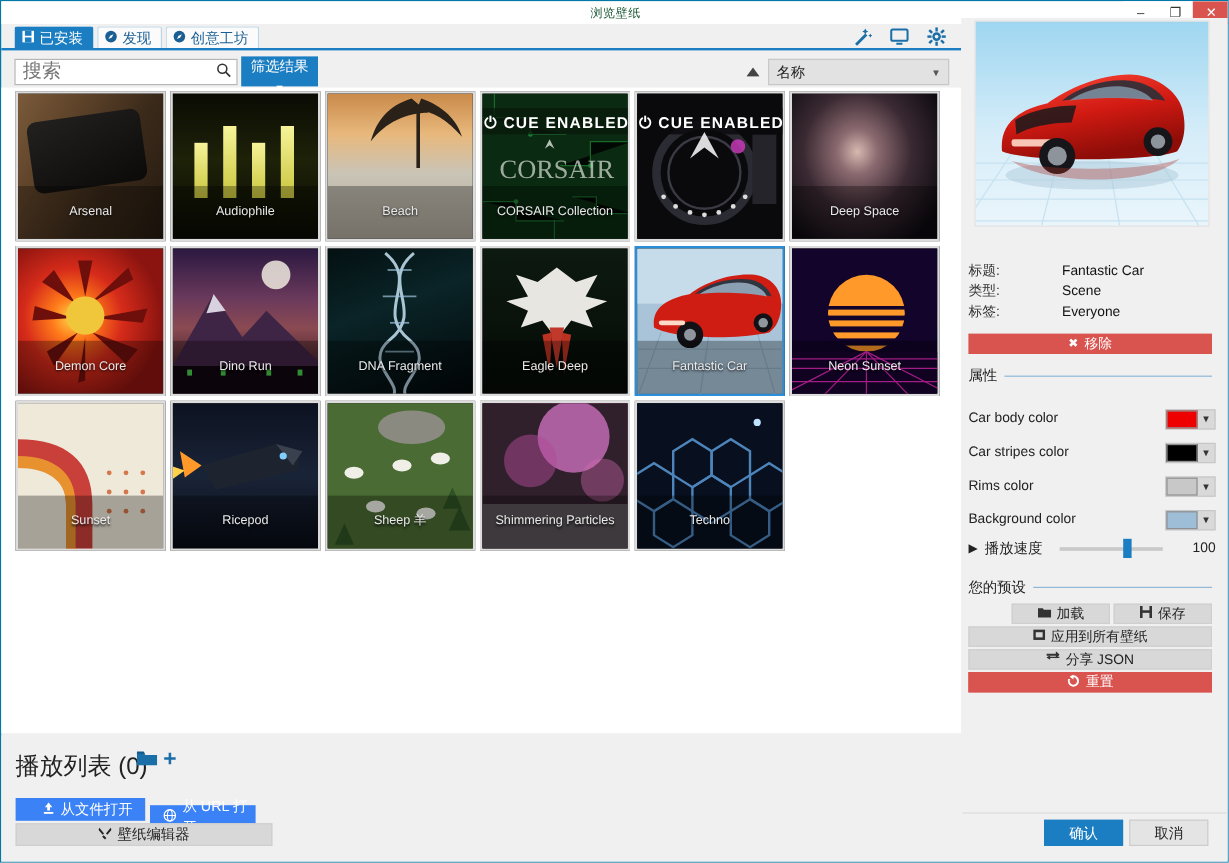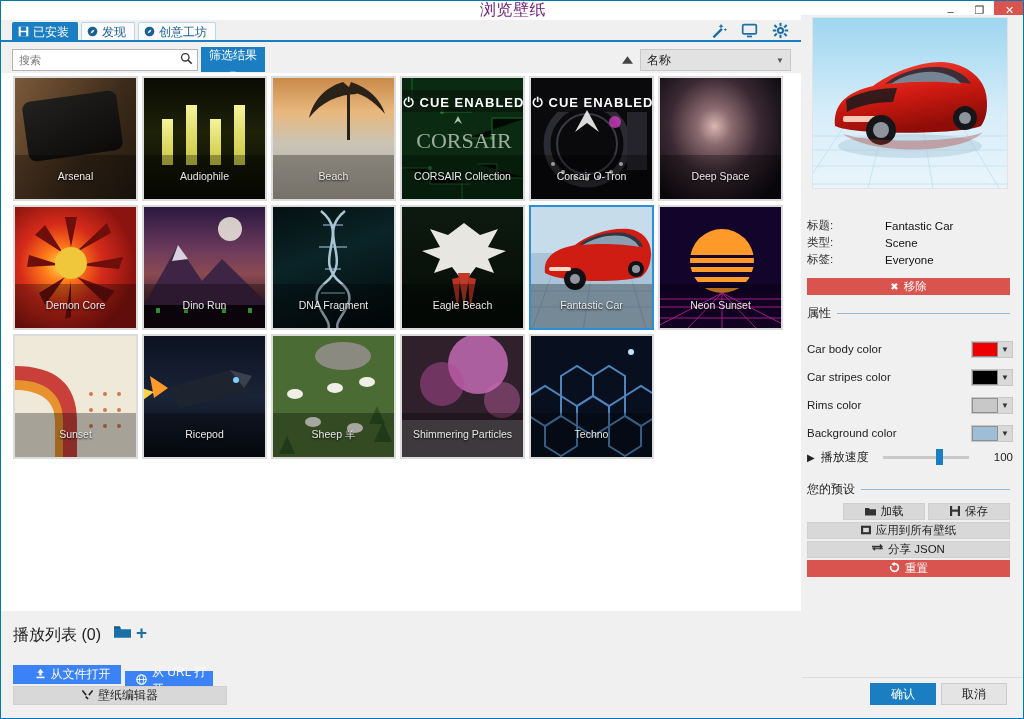--- a/index.html
+++ b/index.html
@@ -16,21 +16,21 @@
     background:#f0f0f0;
     border:1px solid #0078a8;
     overflow:hidden;
   }
   
   .titlebar {
     position:absolute; left:0; top:0; width:1024px; height:19px;
     background:#ffffff;
     display:flex; align-items:center; justify-content:center;
   }
-  .titlebar .title { font-size:16px; color:#701a75; letter-spacing:.5px; }
+  .titlebar .title { font-size:10px; color:#14532d; letter-spacing:.5px; }
   .winbtns { position:absolute; right:0; top:0; display:flex; height:19px; }
   .winbtn {
     width:29px; height:19px; display:flex; align-items:center; justify-content:center;
     font-size:11px; color:#333; background:#ffffff;
   }
   .winbtn.close { background:#d9534f; color:#fff; width:31px; }
   
   .tabsrow {
     position:absolute; left:0; top:19px; width:800px; height:21px;
     display:flex; align-items:flex-end; padding-left:11px; gap:3px;
@@ -57,21 +57,21 @@
   
   .searchrow {
     position:absolute; left:0; top:46px; width:800px; height:28px;
   }
   .searchbox {
     position:absolute; left:11px; top:2px; width:186px; height:22px;
     background:#ffffff; border:1px solid #b5b5b5;
     display:flex; align-items:center; padding:0 4px;
   }
   .searchbox input {
-    border:none; outline:none; width:160px; font-size:11px; color:#555;
+    border:none; outline:none; width:160px; font-size:16px; color:#555;
     font-family:"Liberation Sans",sans-serif; background:transparent;
   }
   .searchbox .mag { margin-left:auto; color:#333; font-size:12px; }
   .filterbtn {
     position:absolute; left:200px; top:0; height:25px; padding:0 8px;
     background:#1b7ec2; color:#fff; font-size:12px;
     display:flex; align-items:center; gap:5px;flex-direction:column;
   }
   .sortarrow {
     position:absolute; left:617px; top:3px; width:18px; height:20px;
@@ -103,21 +103,21 @@
   .thumb { position:absolute; inset:0; }
   .cell .label {
     position:absolute; left:0; right:0; bottom:0; height:44px;
     background:rgba(0,0,0,.30);
     display:flex; align-items:center; justify-content:center;
     color:#e9e9e9; font-size:10.5px; text-shadow:0 1px 2px rgba(0,0,0,.9);
     text-align:center; padding:0 3px; line-height:1.1;
   }
   
   .playlist { position:absolute; left:0; top:612px; width:800px; height:107px; background:#f0f0f0; }
-  .pl-title { position:absolute; left:12px; top:12px; font-size:16px; color:#222; }
+  .pl-title { position:absolute; left:12px; top:12px; font-size:20px; color:#222; }
   .pl-icon { position:absolute; top:12px; color:#1b6fa8; font-size:16px; }
   .btn-blue {
     position:absolute; background:#3b82f6; color:#fff; font-size:12px;
     display:flex; align-items:center; justify-content:center; gap:5px; height:19px;padding-left:11px;
   }
   .btn-grey {
     position:absolute; background:#d8d8d8; color:#222; font-size:12px;
     display:flex; align-items:center; justify-content:center; gap:5px; height:19px;
     border:1px solid #cfcfcf;
   }
@@ -374,21 +374,20 @@
                 <circle cx="80" cy="94" r="2"></circle>
                 <circle cx="90" cy="86" r="2"></circle>
               </g>
               <circle cx="84" cy="44" r="6" fill="#d03bbf" opacity=".8"></circle>
               <rect x="96" y="34" width="20" height="58" fill="#24242a"></rect>
               <rect x="0" y="12" width="125" height="22" fill="#0a0a0c" opacity=".8"></rect>
               <text x="62" y="29" font-family="Liberation Sans" font-size="13" font-weight="bold" fill="#fff" text-anchor="middle" letter-spacing="1">⏻ CUE ENABLED</text>
               <path d="M44 54 l12 -22 12 22 -12 -9 z" fill="#fff" opacity=".85"></path>
             </svg>
           </div>
-          <div class="label">Corsair O-Tron</div>
         </div>
         <div class="cell">
           <div class="thumb t-space"></div>
           <div class="label">Deep Space</div>
         </div>
         <div class="cell">
           <div class="thumb t-demon">
             <svg width="125" height="125" style="position:absolute;inset:0">
               <g fill="#6e0f0c">
                 <path d="M50 10 L56 40 L62 10 Z"></path>
@@ -443,21 +442,21 @@
           <div class="thumb t-eagle">
             <svg width="125" height="125" style="position:absolute;inset:0">
               <g fill="#e8e6e0">
                 <path d="M62 16 L78 28 L96 22 L86 40 L104 44 L86 52 L92 66 L74 60 L62 76 L50 60 L32 66 L38 52 L20 44 L38 40 L28 22 L46 28 Z"></path>
               </g>
               <path d="M56 66 L62 100 L68 66 Z" fill="#c0392b"></path>
               <path d="M50 72 L56 104 L58 70 Z" fill="#b93222"></path>
               <path d="M74 72 L68 104 L66 70 Z" fill="#b93222"></path>
             </svg>
           </div>
-          <div class="label">Eagle Beach</div>
+          <div class="label">Eagle Deep</div>
         </div>
         <div class="cell selected">
           <div class="thumb t-car">
             <svg width="125" height="125" style="position:absolute;inset:0">
               <rect width="125" height="125" fill="#a9c4d8"></rect>
               <rect y="0" width="125" height="46" fill="#c7dcea"></rect>
               <g stroke="#93b0c6" stroke-width="1">
                 <line x1="0" y1="84" x2="125" y2="84"></line>
                 <line x1="0" y1="100" x2="125" y2="100"></line>
                 <line x1="20" y1="70" x2="0" y2="125"></line>

